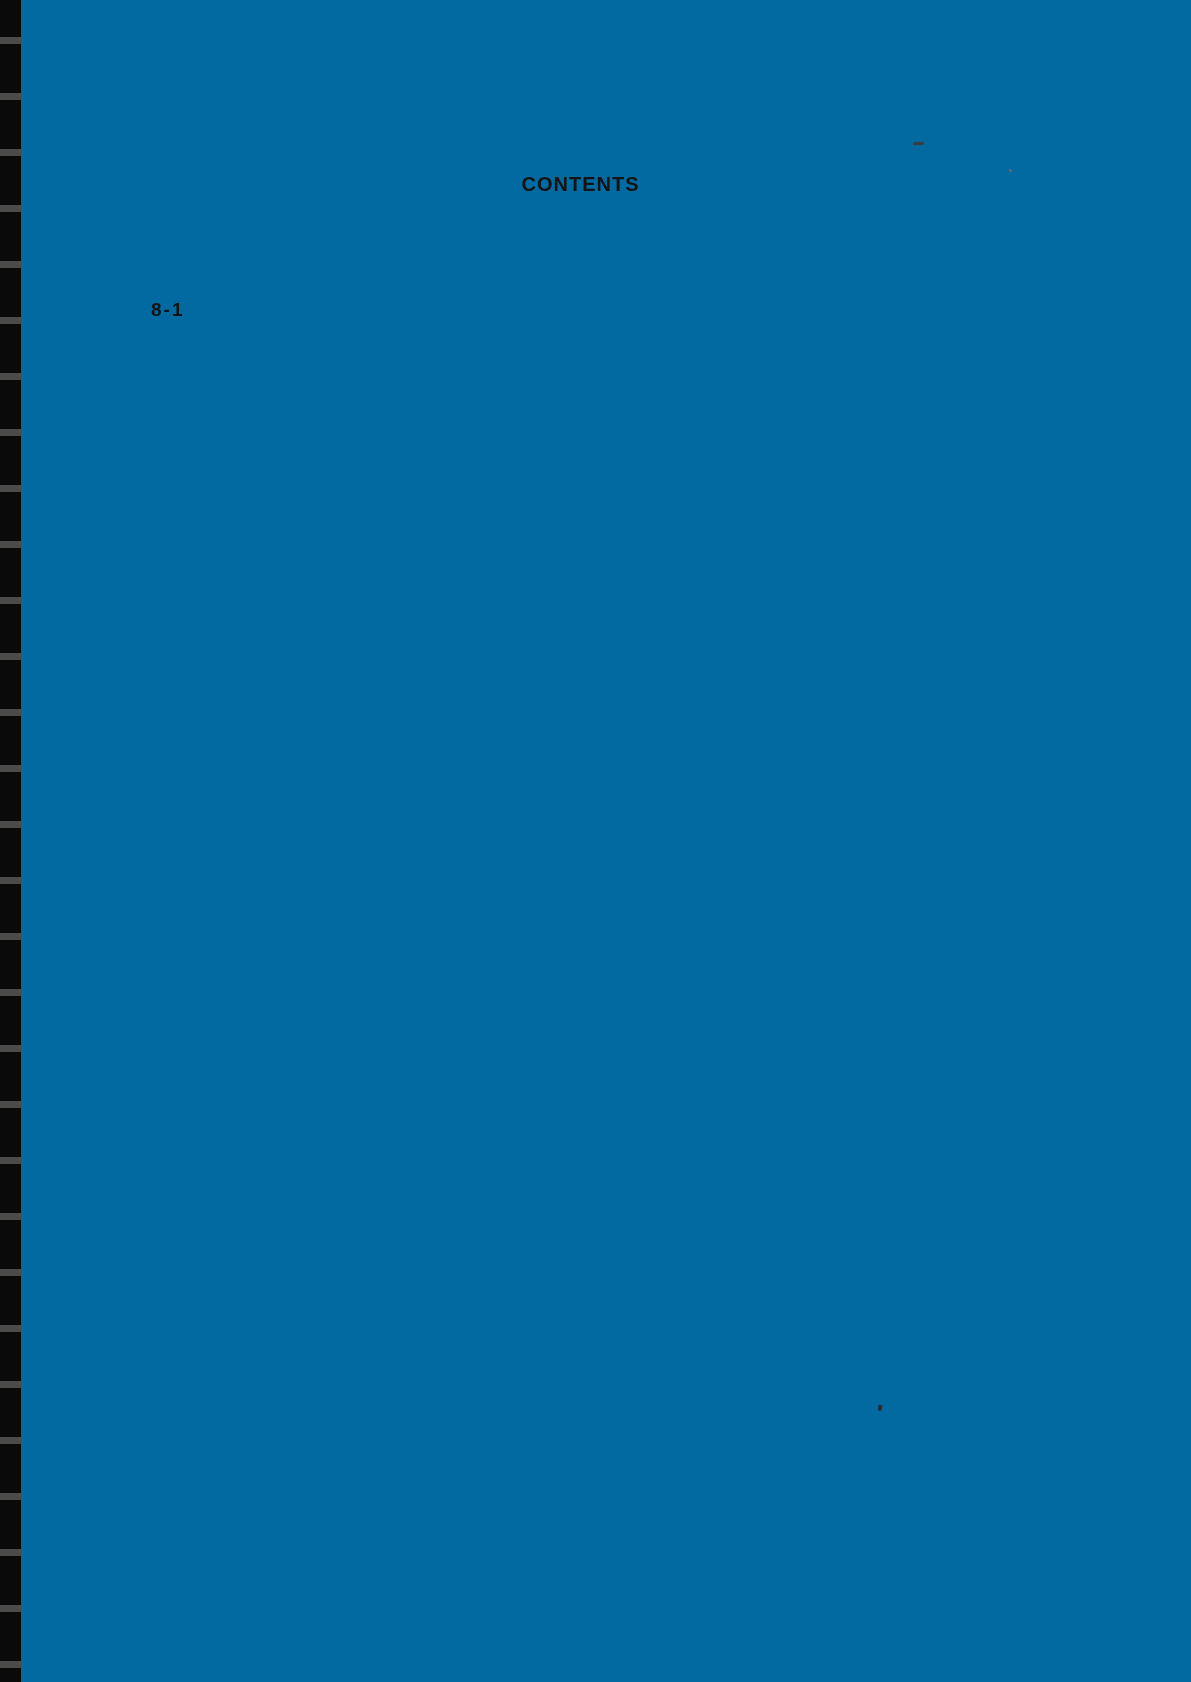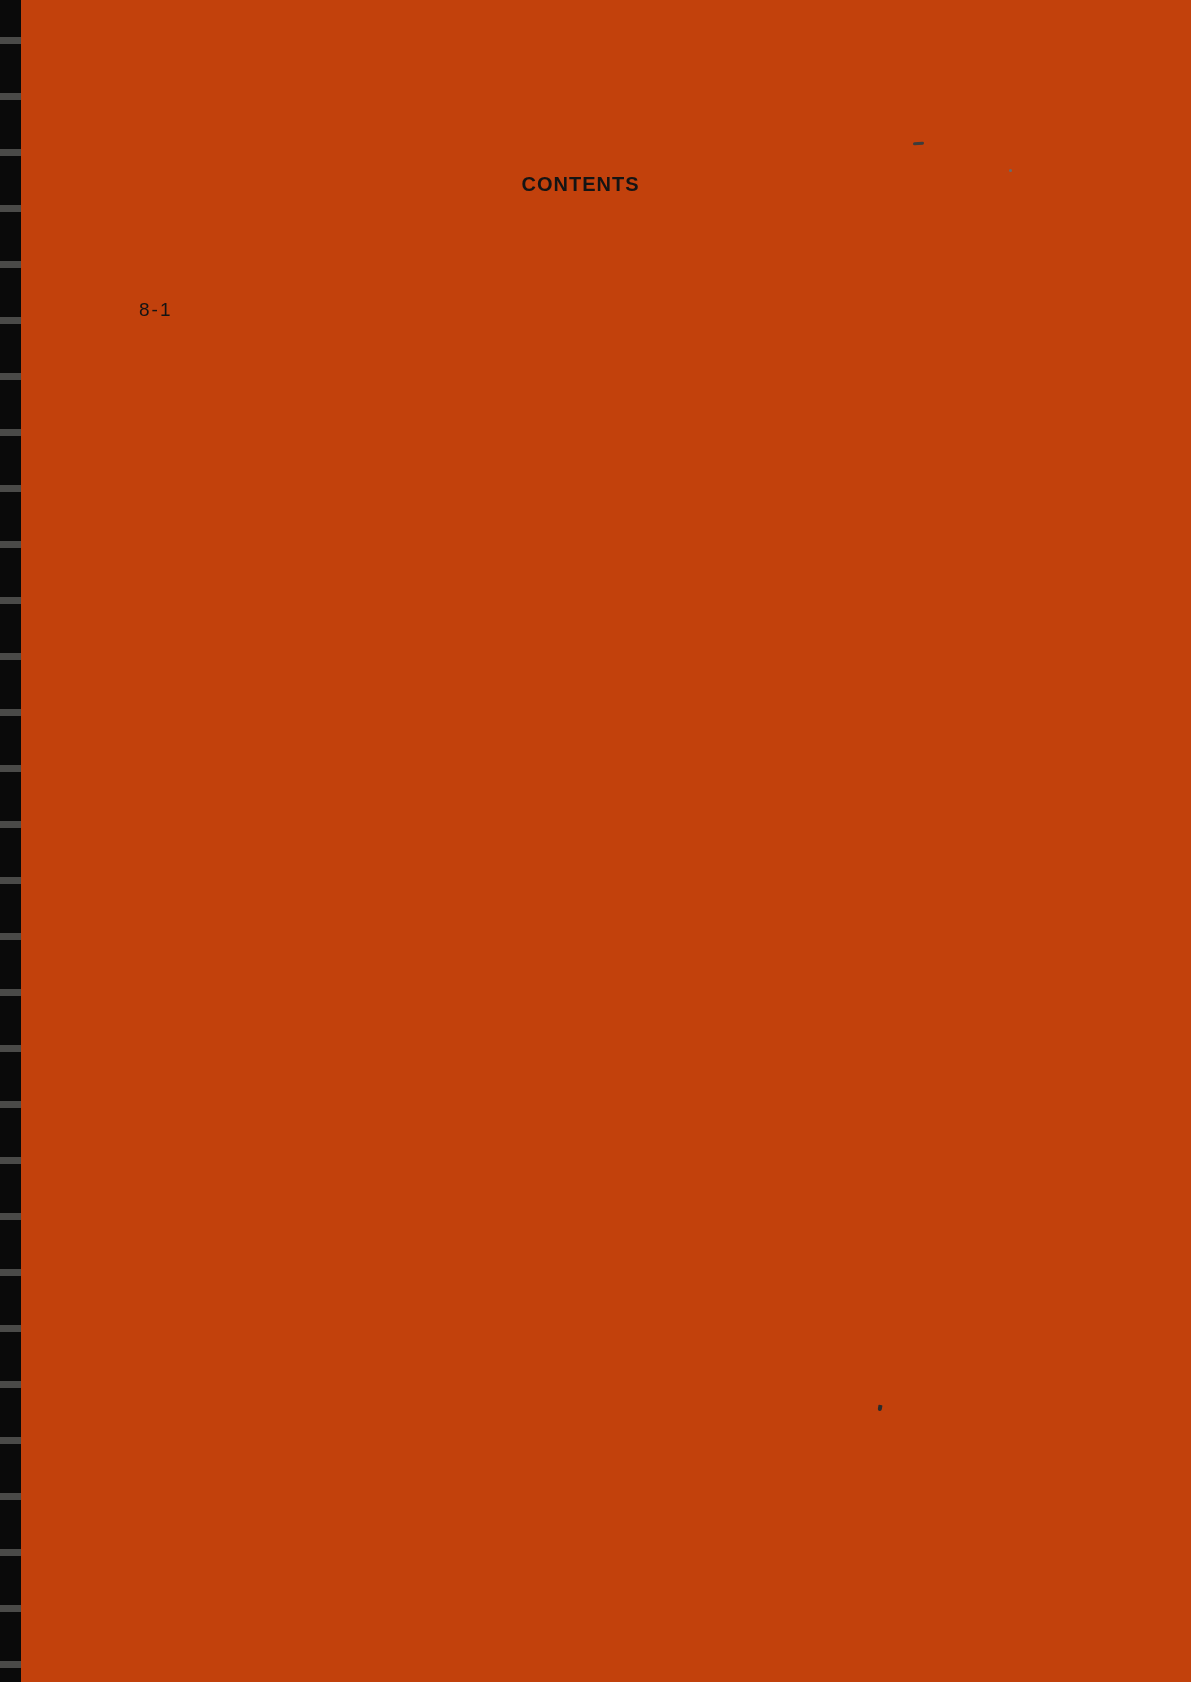--- a/index.html
+++ b/index.html
@@ -3,21 +3,21 @@
 <meta charset="utf-8">
 <style>
   html,body{margin:0;padding:0;}
   body{
     width:1191px;height:1682px;
     background:#fbfbfa;
     font-family:"Liberation Sans","DejaVu Sans",sans-serif;
     position:relative;overflow:hidden;
     -webkit-font-smoothing:antialiased;
   }
-  .page{position:absolute;inset:0;background:#c2410c;}
+  .page{position:absolute;inset:0;background:#0369a1;padding-left:12px;}
   
   .film-edge{
     position:absolute;left:0;top:0;width:21px;height:1682px;
     background:
       repeating-linear-gradient(
         to bottom,
         #0a0a0a 0px, #0a0a0a 37px,
         #4a4a48 37px, #4a4a48 44px,
         #0a0a0a 44px, #0a0a0a 56px
       );
@@ -26,21 +26,21 @@
     position:absolute;top:173px;left:139px;width:883px;
     text-align:center;
     font-size:20px;font-weight:700;letter-spacing:1px;color:#141414;
   }
   .toc{
     position:absolute;top:295px;left:139px;width:883px;color:#141414;
   }
   .row{
     display:flex;align-items:baseline;
     height:29.5px;line-height:29.5px;
-    font-size:19px;font-weight:400;
+    font-size:19px;font-weight:700;
     white-space:nowrap;
   }
   .row.l1{margin-top:28.5px;letter-spacing:-0.4px;}
   .row.l1:first-child{margin-top:0;}
   .row .num{flex:0 0 auto;}
   .row.l1 .num{width:40px;}
   .row.l2{padding-left:36px;letter-spacing:-0.2px;}
   .row.l2 .num{width:48px;}
   .row.l3{padding-left:88px;letter-spacing:-0.2px;}
   .row.l3 .num{width:82px;}

